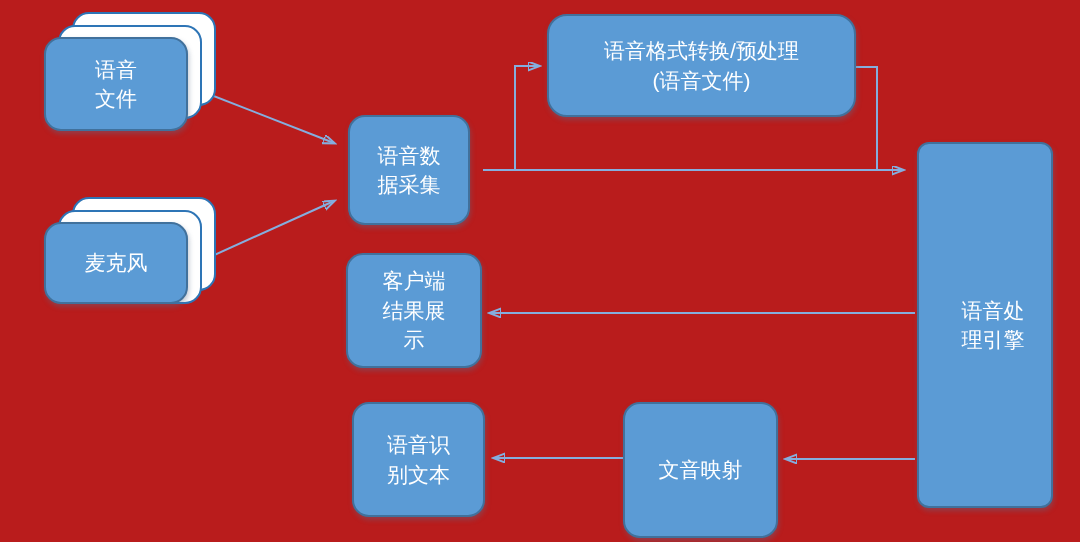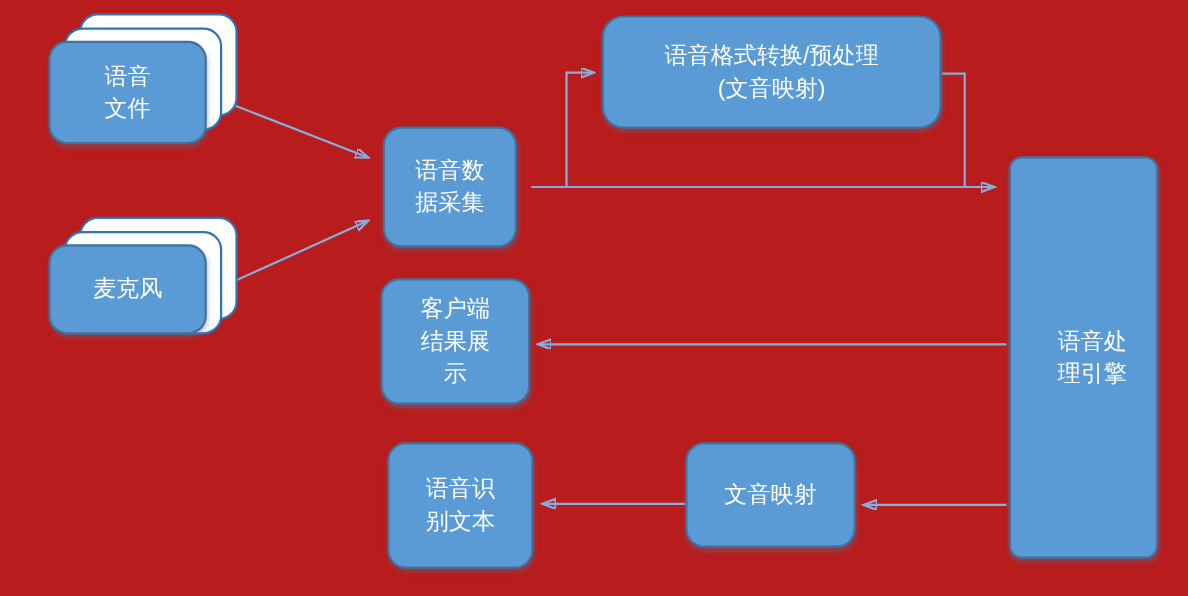--- a/index.html
+++ b/index.html
@@ -88,36 +88,36 @@
     </div>
   </div>
 
   <div class="node" style="left:348px; top:115px; width:122px; height:110px;">
     <span class="label">语音数
 据采集</span>
   </div>
 
   <div class="node" style="left:547px; top:14px; width:309px; height:103px; border-radius:20px;">
     <span class="label">语音格式转换/预处理
-(文音映射)</span>
+(语音文件)</span>
   </div>
 
   <div class="node" style="left:917px; top:142px; width:136px; height:366px; border-radius:12px;padding-left:16px;">
     <span class="label">语音处
 理引擎</span>
   </div>
 
   <div class="node" style="left:352px; top:402px; width:133px; height:115px;">
     <span class="label">语音识
 别文本</span>
   </div>
 
   <div class="node" style="left:346px; top:253px; width:136px; height:115px;">
     <span class="label">客户端
 结果展
 示</span>
   </div>
 
-  <div class="node" style="left:623px; top:402px; width:155px; height:96px;">
+  <div class="node" style="left:623px; top:402px; width:155px; height:136px;">
     <span class="label">文音映射</span>
   </div>
 
 </div>
 
 </body></html>

